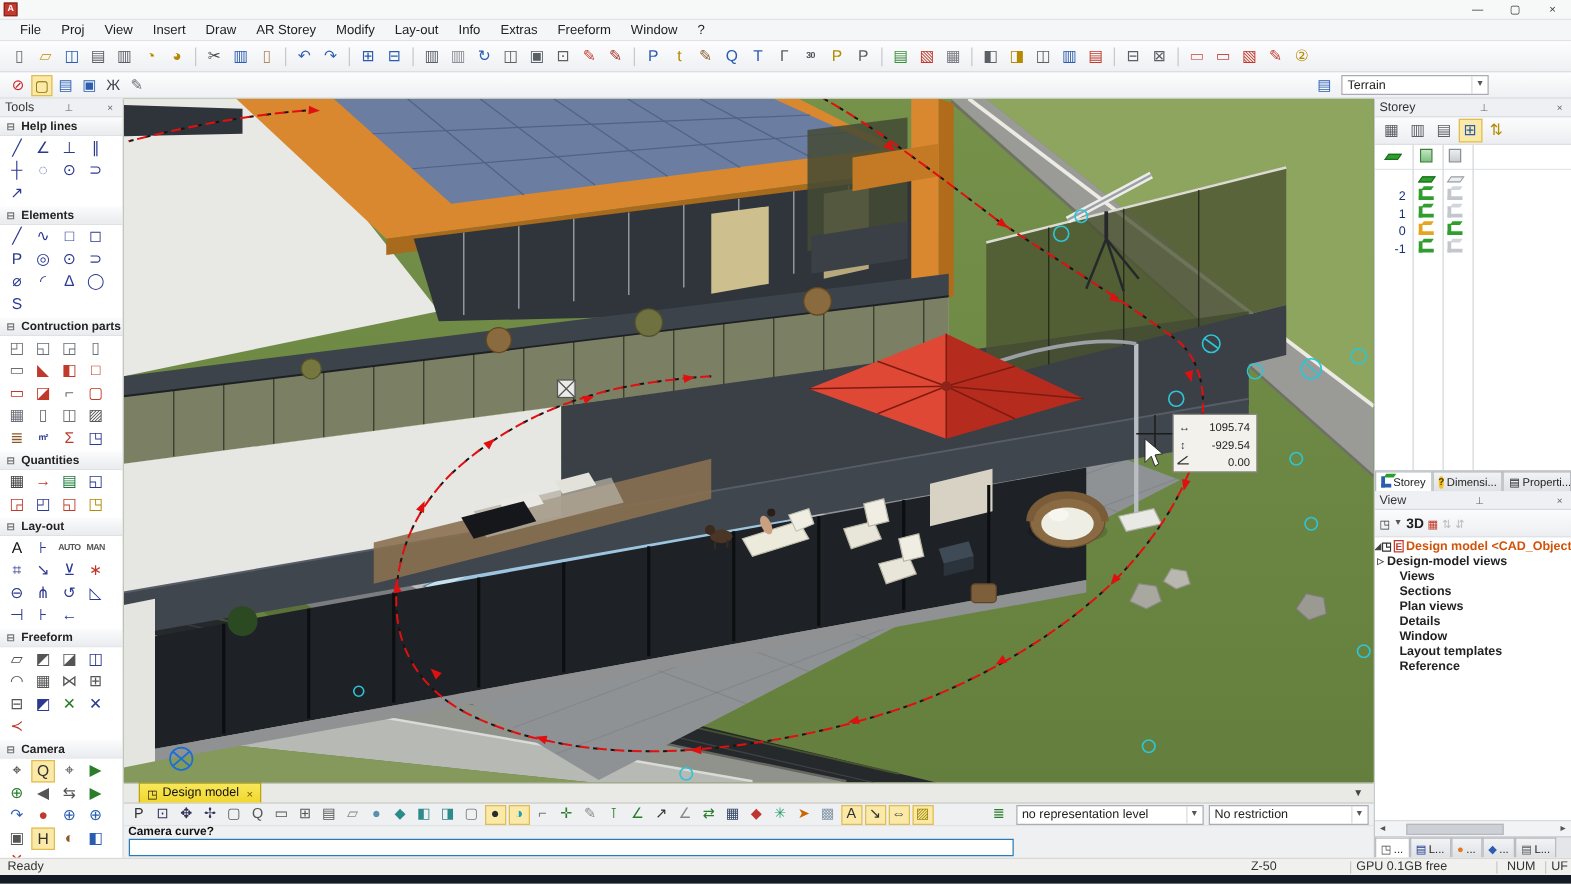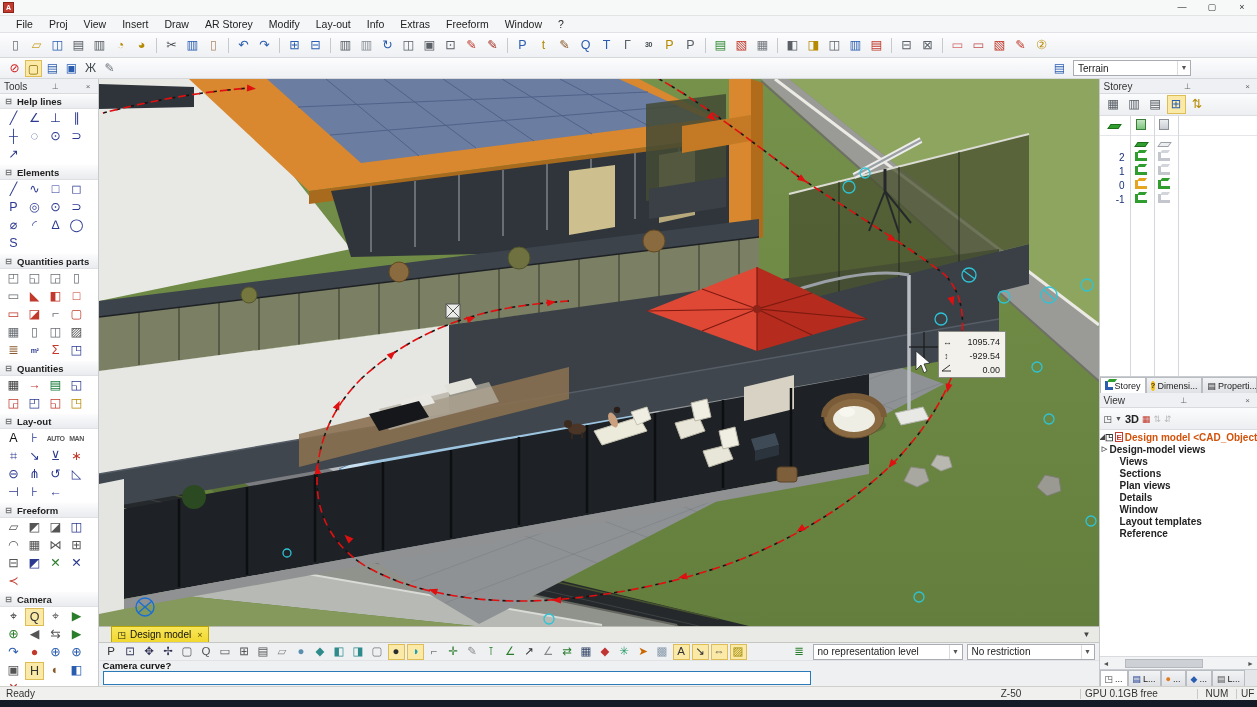--- a/index.html
+++ b/index.html
@@ -238,21 +238,21 @@
           <span class="ic">⊙</span>
           <span class="ic">⊃</span>
           <span class="ic">⌀</span>
           <span class="ic">◜</span>
           <span class="ic">∆</span>
           <span class="ic">◯</span>
           <span class="ic">S</span>
         </div>
       <div class="sech">
           <span class="exp">⊟</span>
-          <span>Quantities parts</span>
+          <span>Contruction parts</span>
         </div>
       <div class="tgrid">
           <span class="ic" style="color: rgb(106, 111, 117);">◰</span>
           <span class="ic" style="color: rgb(106, 111, 117);">◱</span>
           <span class="ic" style="color: rgb(106, 111, 117);">◲</span>
           <span class="ic" style="color: rgb(106, 111, 117);">▯</span>
           <span class="ic" style="color: rgb(106, 111, 117);">▭</span>
           <span class="ic" style="color: rgb(192, 57, 43);">◣</span>
           <span class="ic" style="color: rgb(192, 57, 43);">◧</span>
           <span class="ic" style="color: rgb(192, 57, 43);">□</span>

